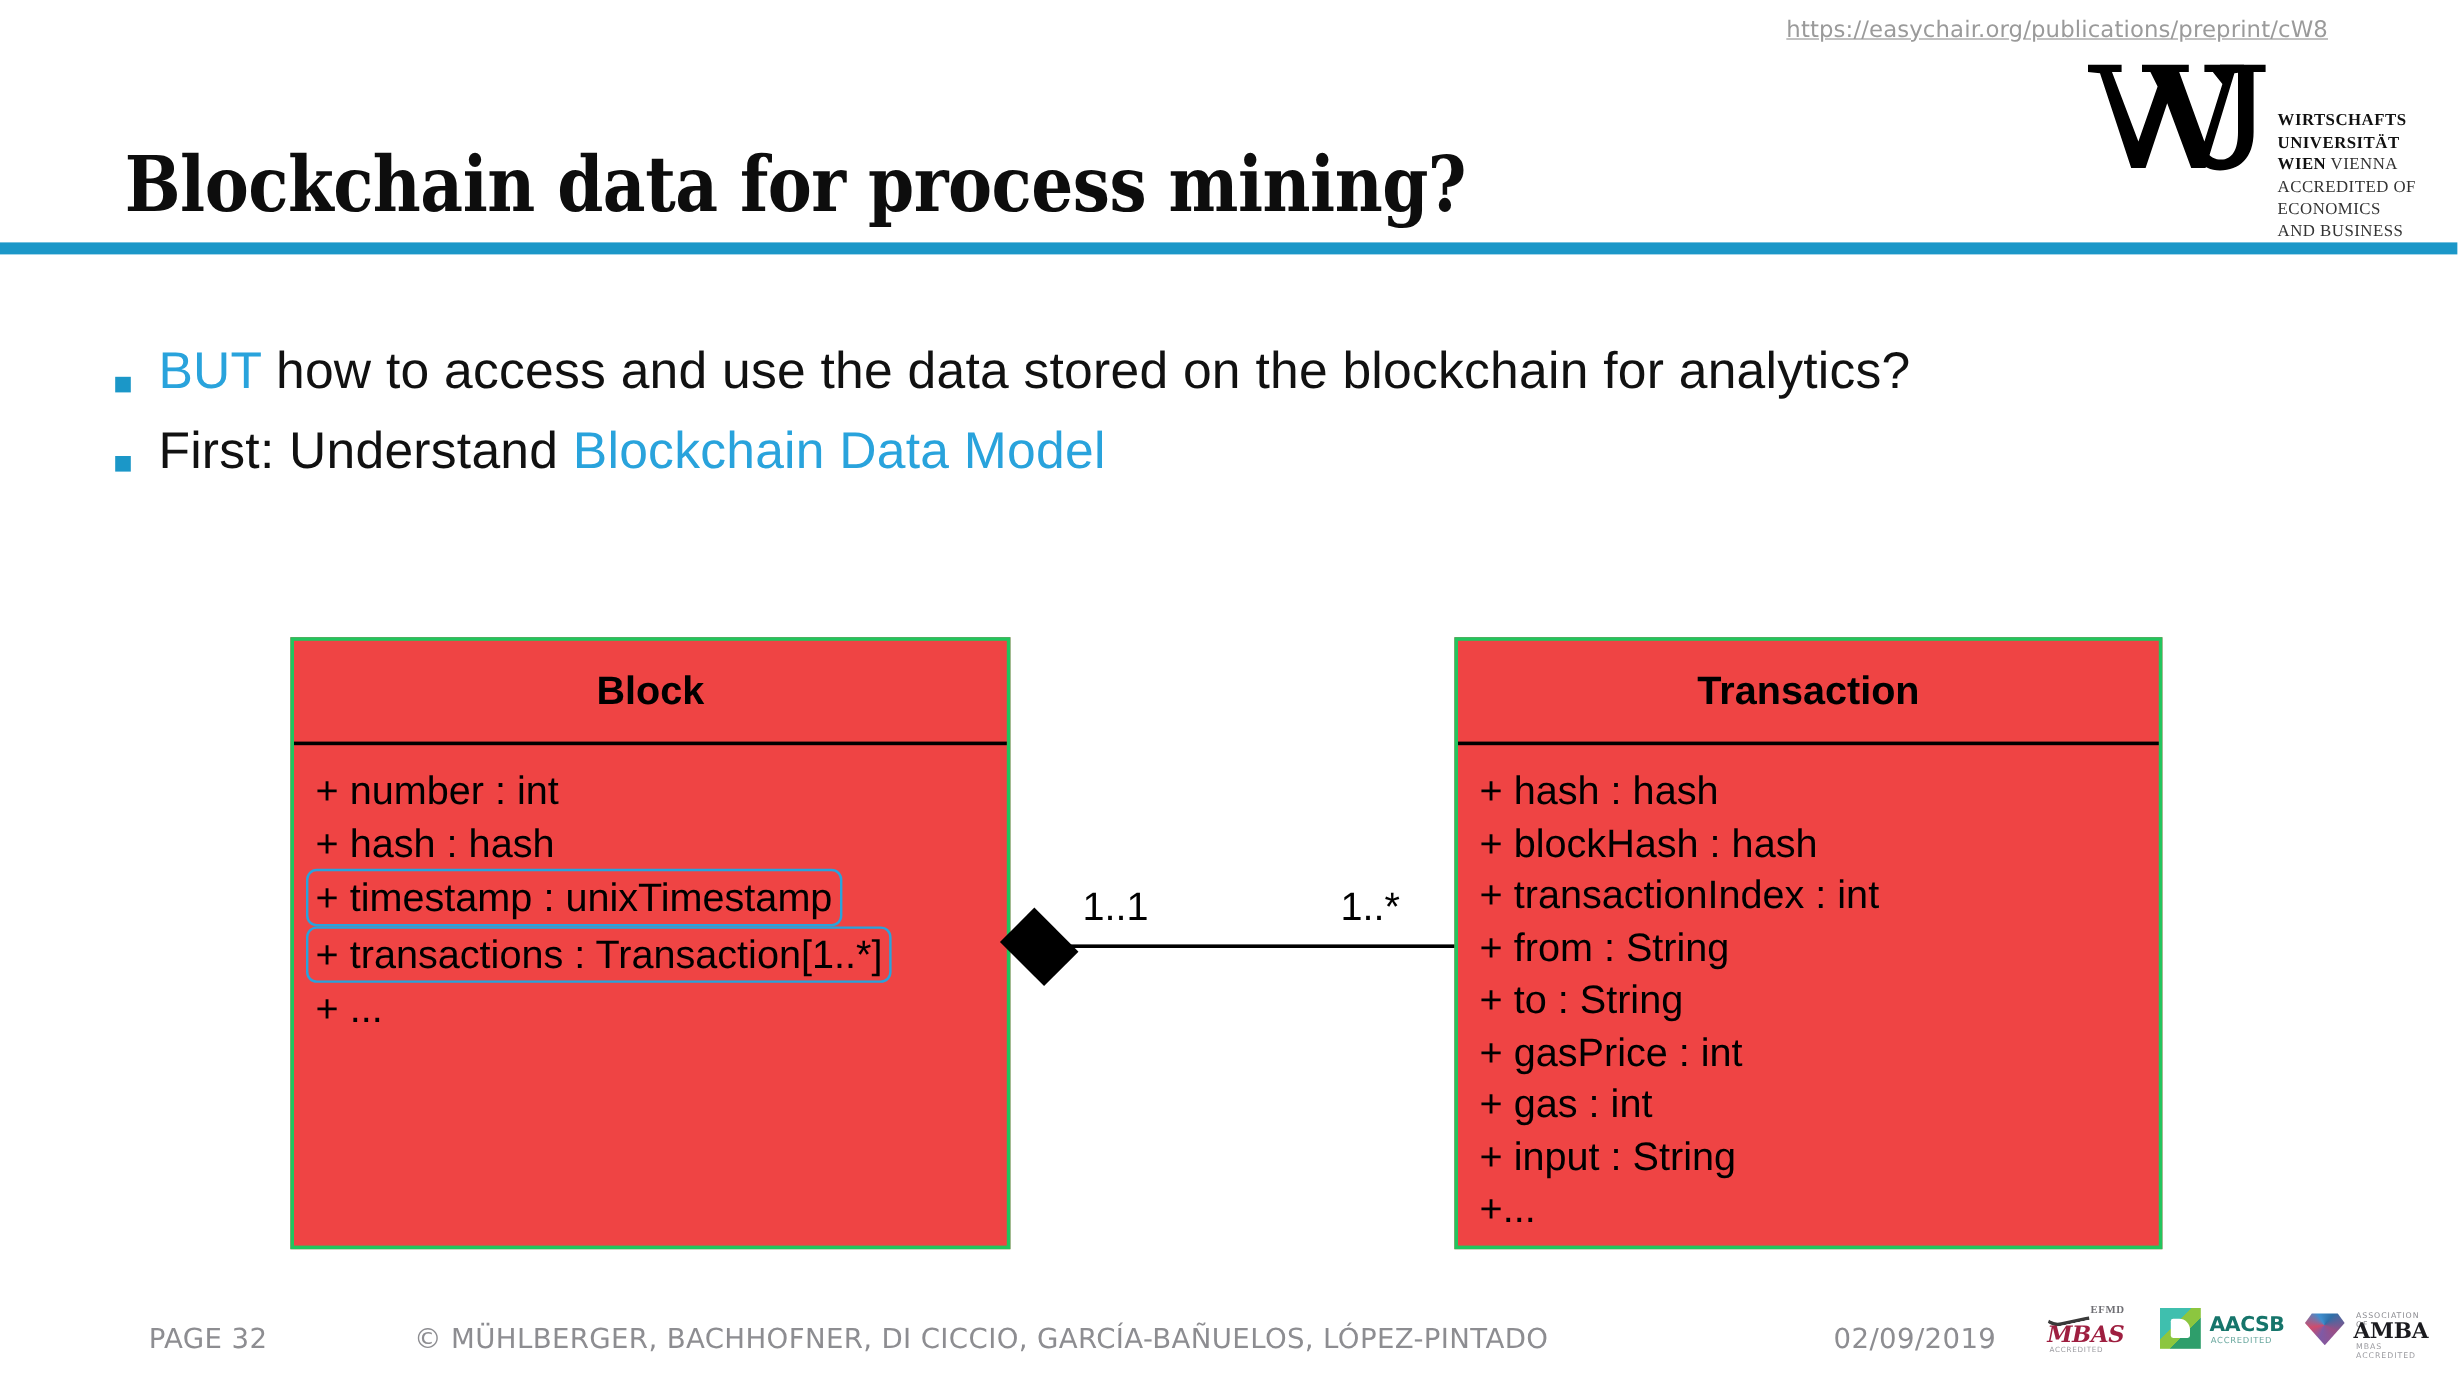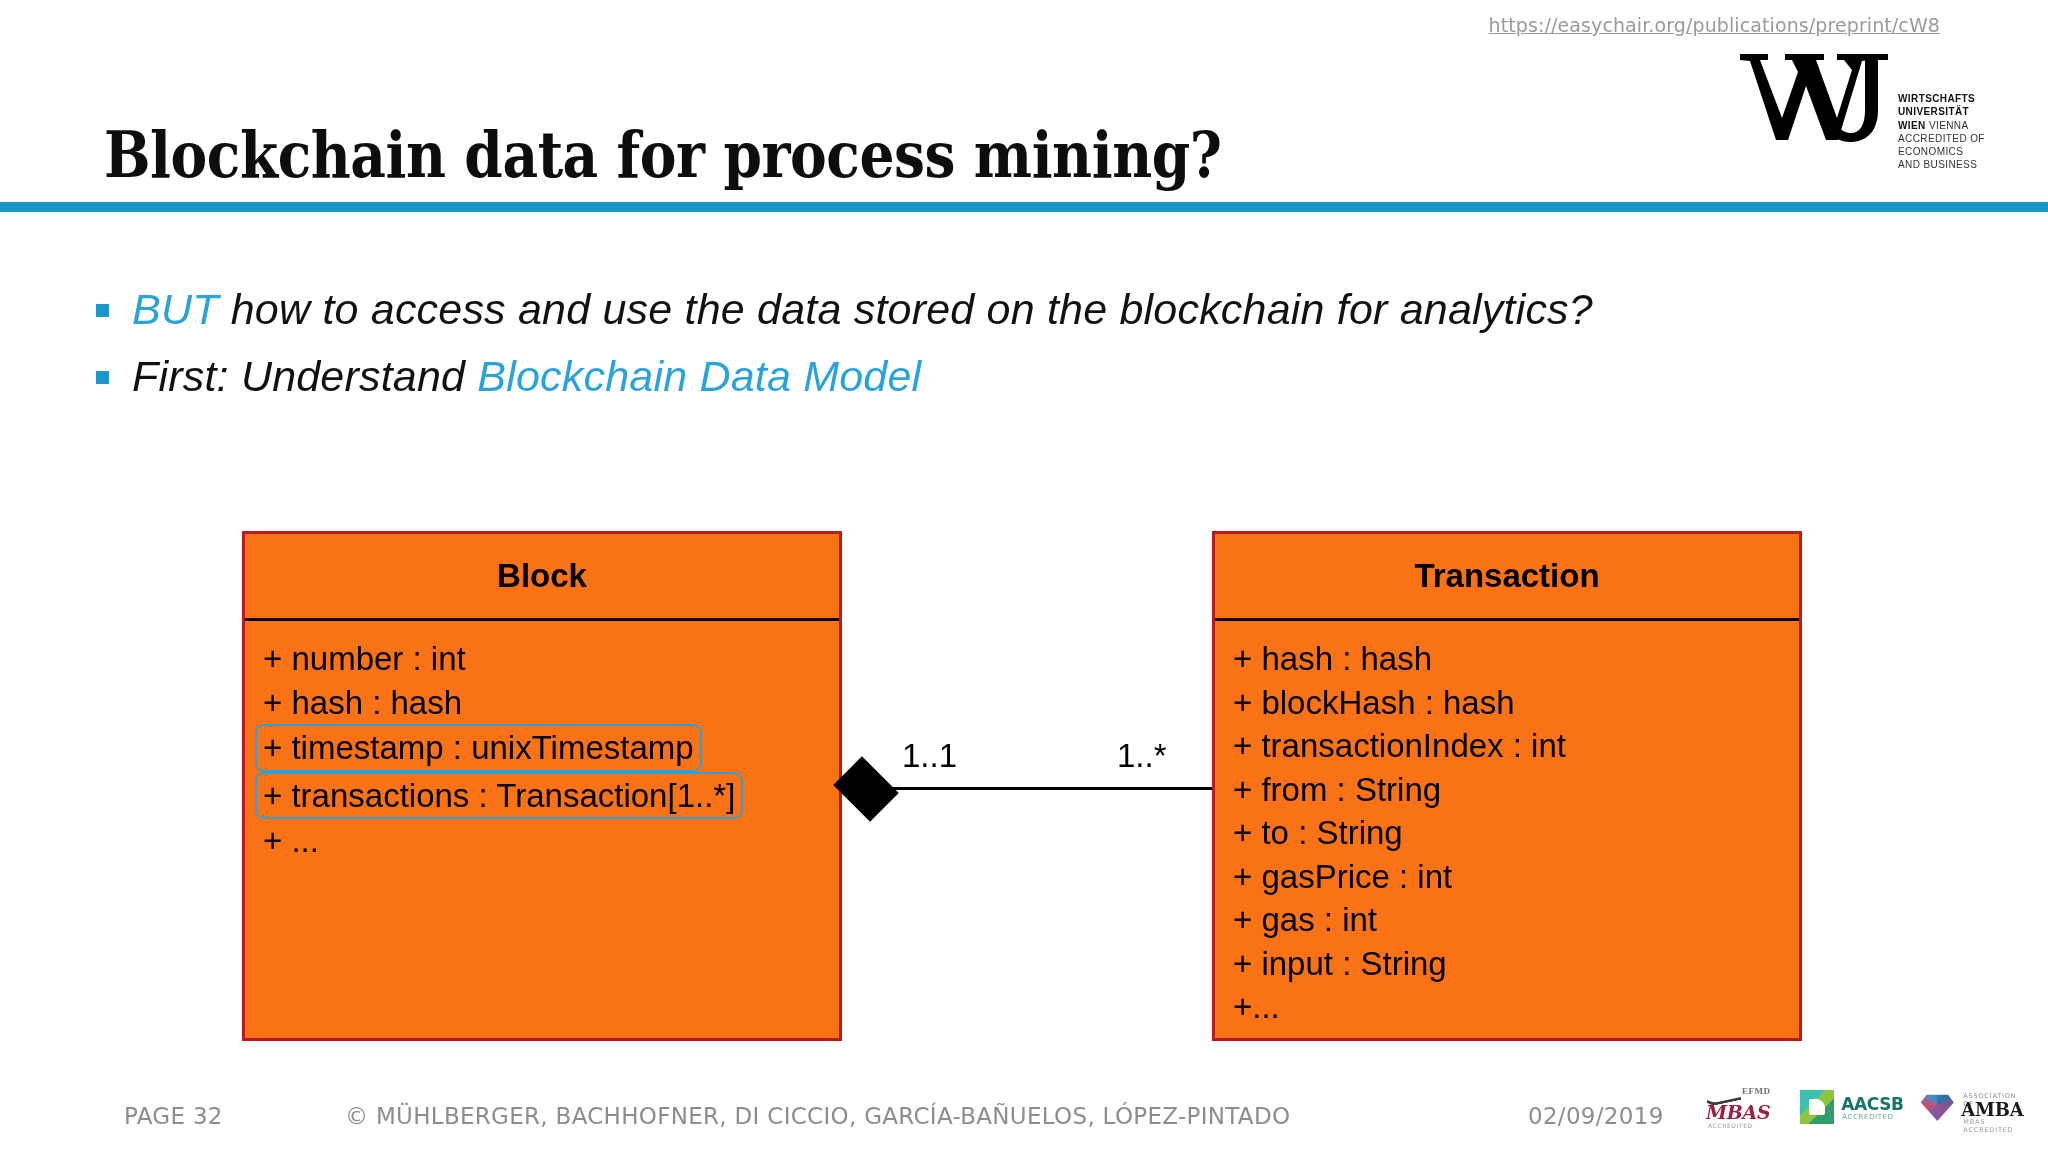--- a/index.html
+++ b/index.html
@@ -65,41 +65,40 @@
     position: absolute;
     left: 8px;
     top: 0;
     width: 160px;
     height: 96px;
   }
   .wu-words {
     position: absolute;
     left: 168px;
     top: 44px;
-    font-family: Liberation Sans, sans-serif;
-    font-size: 10px;
+    font-family: Liberation Serif, serif;
+    font-size: 14px;
     line-height: 1.33;
     color: #111111;
     letter-spacing: 0.4px;
   }
   .wu-words .b { font-weight: bold; }
   .wu-words .n { font-weight: normal; color: #333; }
 
   
   .bullets {
     position: absolute;
     left: 96px;
     top: 282px;
     width: 1640px;
   }
   .bullet-row {
     display: flex;
-    align-items: flex-start;
+    align-items: center;
     margin-bottom: 12px;
-    font-style: italic;
   }
   .bullet-marker {
     flex: 0 0 auto;
     width: 13px;
     height: 13px;
     background: #1b97c8;
     margin-top: 22px;
     margin-right: 23px;
   }
   .bullet-text {
@@ -119,22 +118,22 @@
   
   .uml {
     position: absolute;
     left: 0;
     top: 525px;
     width: 2048px;
     height: 520px;
   }
   .uml-class {
     position: absolute;
-    border: 3px solid #b91c1c;
-    background: #f97316;
+    border: 3px solid #22c55e;
+    background: #ef4444;
     box-sizing: border-box;
   }
   .uml-class.block { left: 242px; top: 6px; width: 600px; height: 510px; }
   .uml-class.transaction { left: 1212px; top: 6px; width: 590px; height: 510px; }
 
   .uml-name {
     height: 84px;
     border-bottom: 3px solid #000000;
     display: flex;
     align-items: center;

